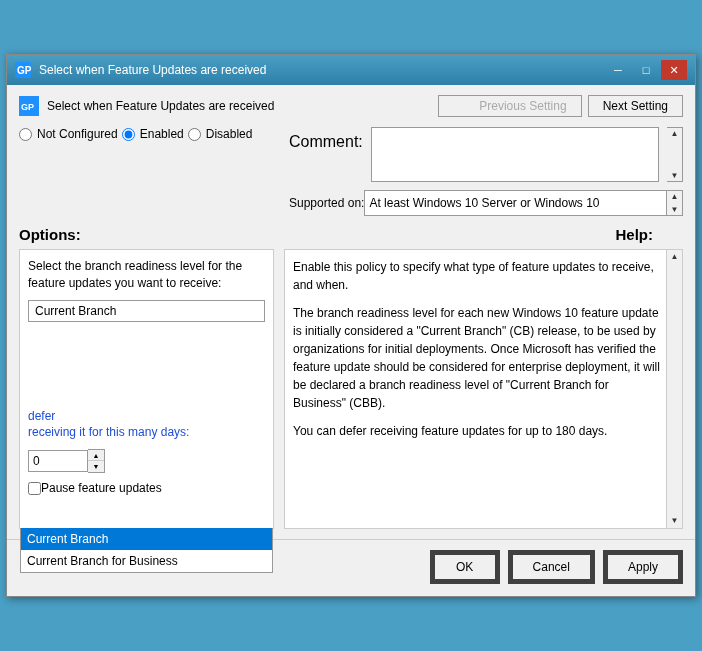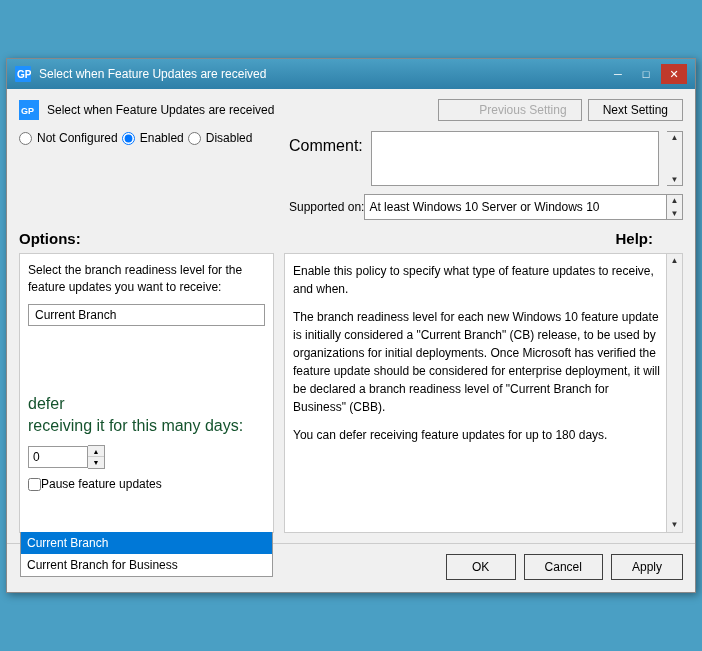--- a/index.html
+++ b/index.html
@@ -290,21 +290,21 @@
       display: flex;
       justify-content: flex-end;
       gap: 8px;
       padding: 10px 12px 12px;
       border-top: 1px solid #ccc;
       background: #f0f0f0;
     }
     .footer-btn {
       padding: 5px 20px;
       background: #f0f0f0;
-      border: 1px solid #404040;
+      border: 5px solid #404040;
       font-size: 12px;
       cursor: pointer;
       min-width: 70px;
     }
     .help-scrollbar {
       position: absolute;
       right: 0;
       top: 0;
       bottom: 0;
       width: 16px;
@@ -415,21 +415,21 @@
           <select class="dropdown-select">
             <option>Current Branch</option>
             <option>Current Branch for Business</option>
           </select>
         </div>
 
         <div class="dropdown-list">
           <div class="dropdown-item selected">Current Branch</div>
           <div class="dropdown-item">Current Branch for Business</div>
         </div>
-        <p class="defer-text" style="margin-top: 67px; font-size:16px; color:#14532d;">defer<br>receiving it for this many days:</p>
+        <p class="defer-text" style="margin-top: 86px; font-size:12px; color:#1d4ed8;">defer<br>receiving it for this many days:</p>
         <div class="spinner-row">
           <input type="text" class="spinner-input" value="0" style="">
           <div class="spinner-btns">
             <button class="spinner-btn">▲</button>
             <button class="spinner-btn">▼</button>
           </div>
         </div>
         <label class="checkbox-row">
           <input type="checkbox" style="">
           <span>Pause feature updates</span>

